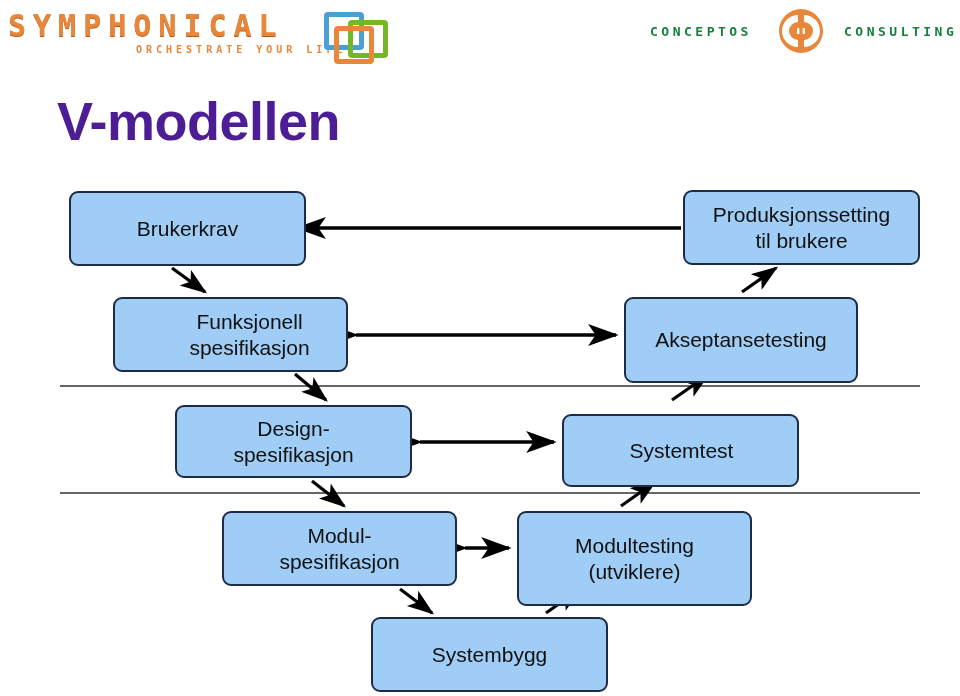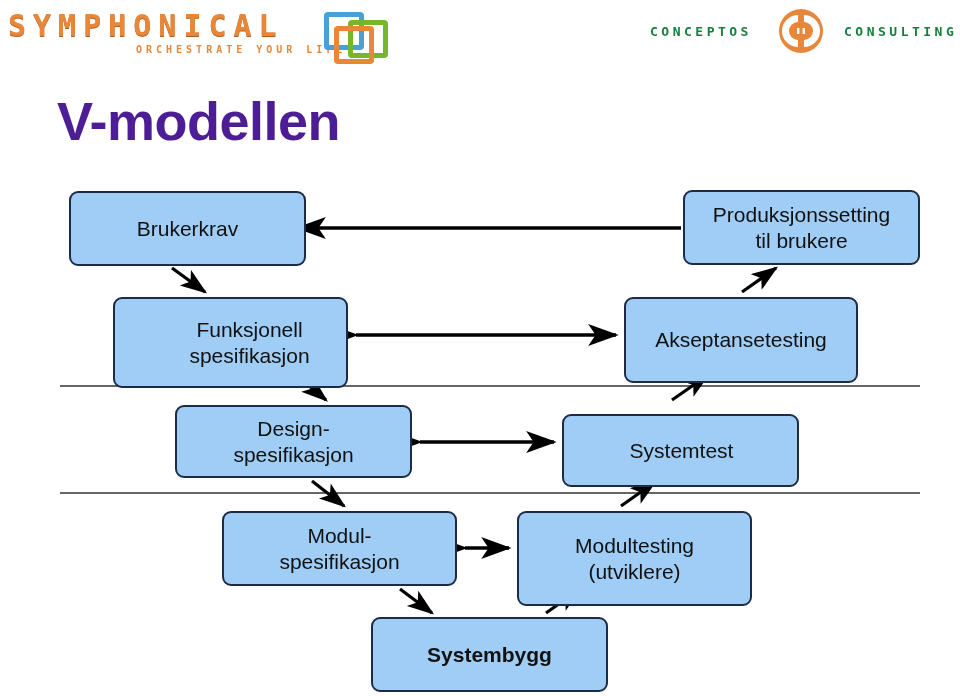--- a/index.html
+++ b/index.html
@@ -146,21 +146,21 @@
       </div>
     </div>
 
     <div class="node" style="left:683px;top:190px;width:237px;height:75px;">
       <div>
         <span>Produksjonssetting</span>
         <span>til brukere</span>
       </div>
     </div>
 
-    <div class="node" style="left:113px;top:297px;width:235px;height:91px;padding-left:44px;">
+    <div class="node" style="left:113px;top:297px;width:235px;height:75px;padding-left:44px;">
       <div>
         <span>Funksjonell</span>
         <span>spesifikasjon</span>
       </div>
     </div>
 
     <div class="node" style="left:624px;top:297px;width:234px;height:86px;">
       <div>
         <span>Akseptansetesting</span>
       </div>
@@ -186,20 +186,20 @@
       </div>
     </div>
 
     <div class="node" style="left:517px;top:511px;width:235px;height:95px;">
       <div>
         <span>Modultesting</span>
         <span>(utviklere)</span>
       </div>
     </div>
 
-    <div class="node" style="left:371px;top:617px;width:237px;height:75px;font-weight:bold;">
+    <div class="node" style="left:371px;top:617px;width:237px;height:75px;">
       <div>
         <span>Systembygg</span>
       </div>
     </div>
 
   </div>
 </div>
 
 </body></html>

